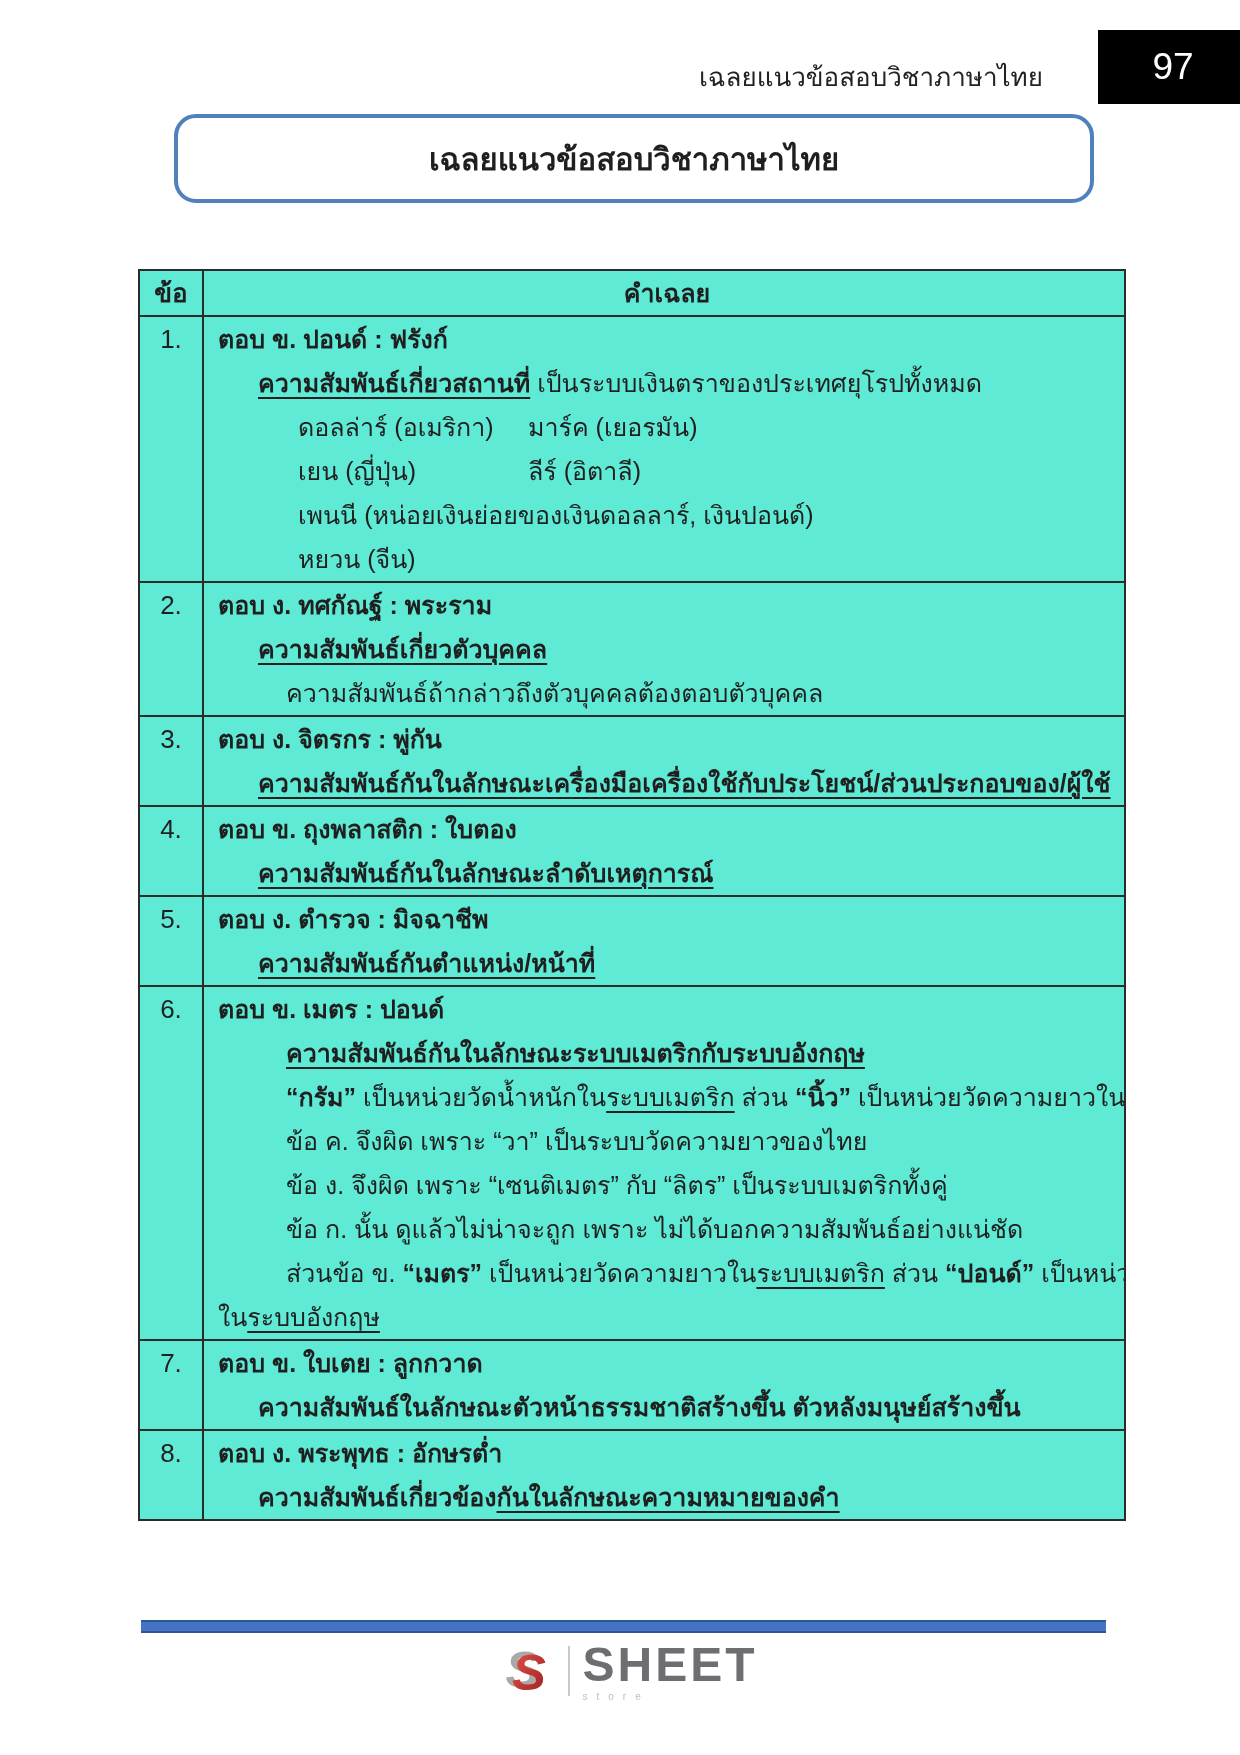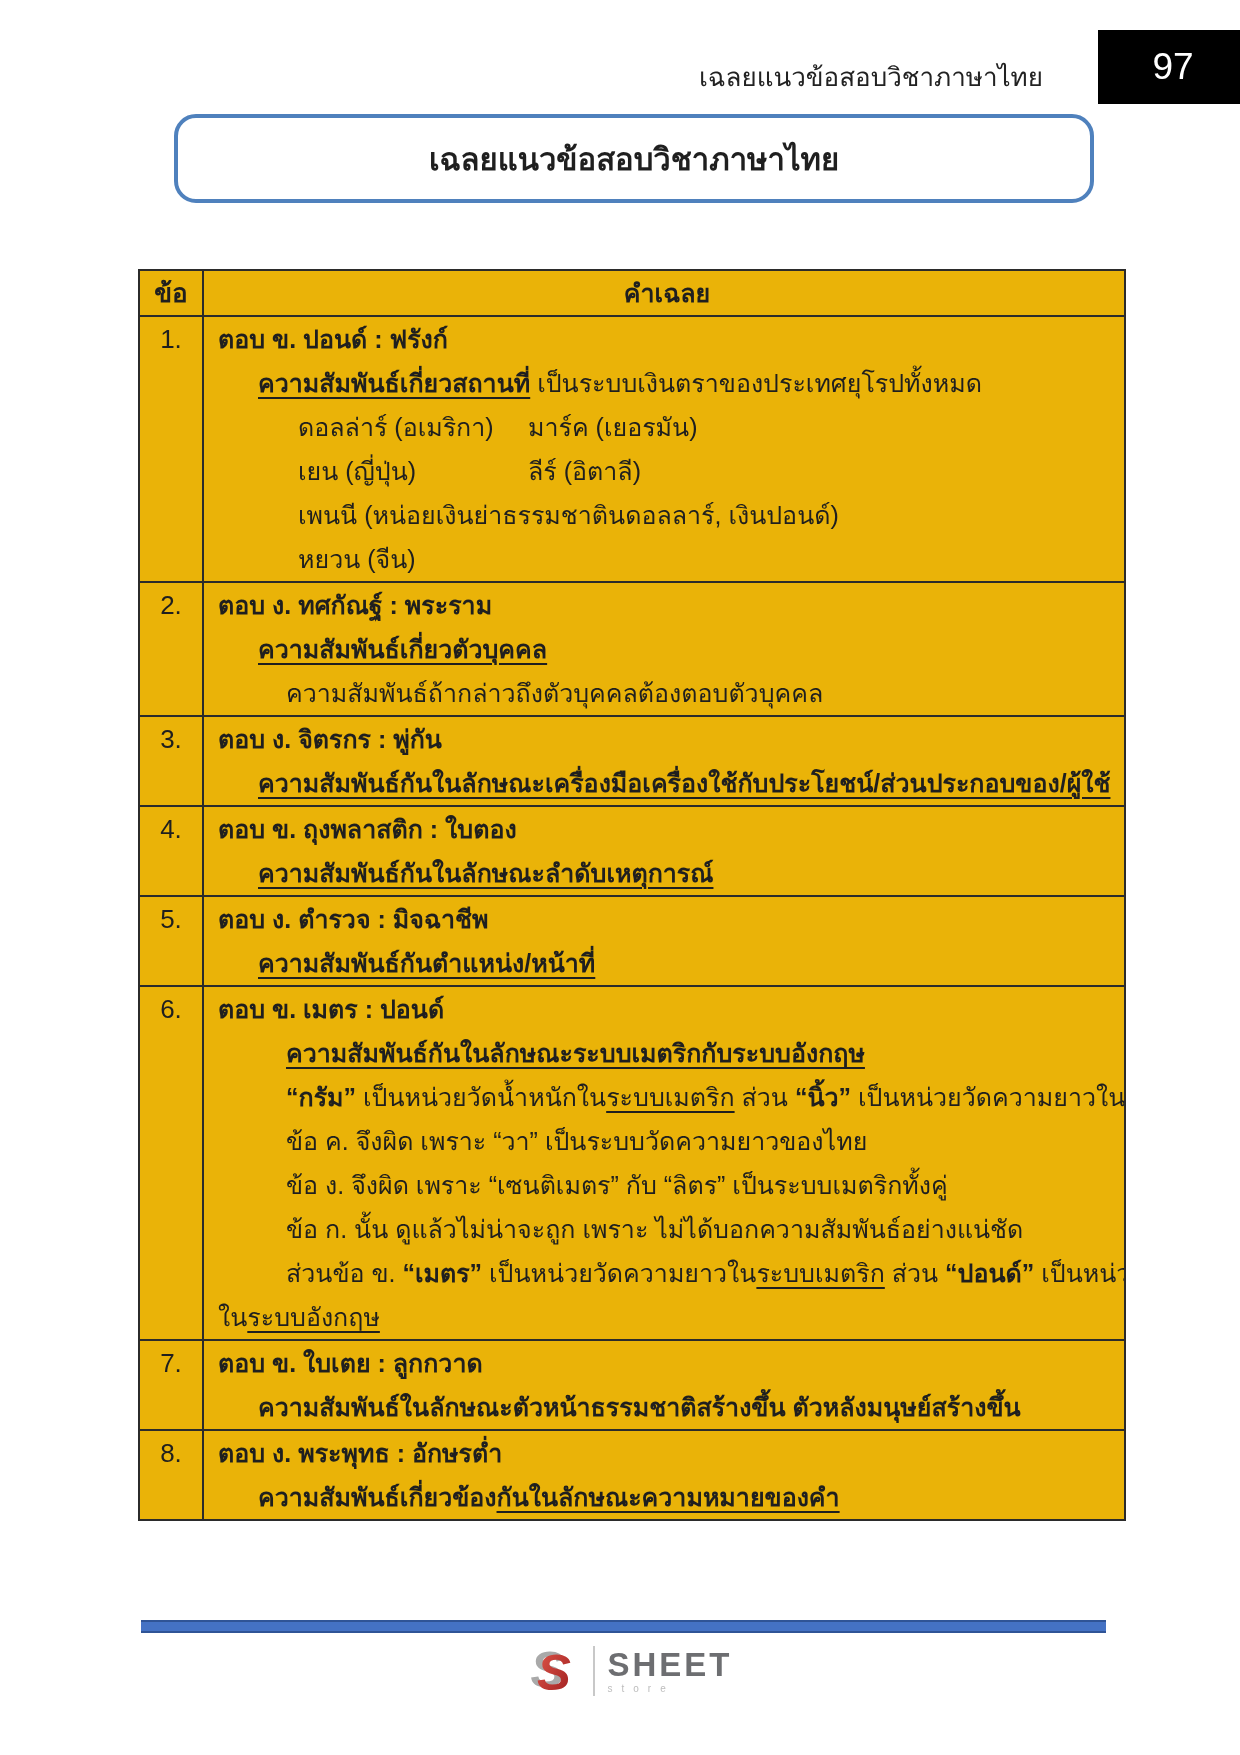--- a/index.html
+++ b/index.html
@@ -10,21 +10,21 @@
 
   .page-num-box { position:absolute; top:30px; left:1090px; width:150px; height:74px;
     background:var(--page-box-bg,#000); color:var(--page-box-text,#fff);
     display:flex; align-items:center; justify-content:center; font-size:37px; }
 
   .title-box { position:absolute; top:114px; left:166px; width:912px; height:81px;
     border:4px solid var(--accent-blue,#4f81bd); border-radius:22px; background:#fff;
     display:flex; align-items:center; justify-content:center; font-weight:bold; font-size:31px; }
 
   .answer-table { position:absolute; top:269px; left:130px; width:984px;
-    border:2px solid var(--border-dark,#2b2b2b); background:#eab308; }
+    border:2px solid var(--border-dark,#2b2b2b); background:#5eead4; }
   .t-head { display:flex; border-bottom:2px solid var(--border-dark,#2b2b2b); }
   .t-row  { display:flex; border-bottom:2px solid var(--border-dark,#2b2b2b); }
   #rows .t-row:last-child { border-bottom:none; }
   .t-no { flex:none; width:62px; border-right:2px solid var(--border-dark,#2b2b2b);
     text-align:center; font-size:26px; line-height:44px; }
   .t-ans { flex:1; min-width:0; padding:0 8px 0 14px; font-size:25px; overflow:hidden; }
   .t-head .t-no, .t-head .t-ans { font-weight:bold; line-height:44px; height:44px; }
   .t-head .t-ans { text-align:center; }
 
   .line { line-height:44px; white-space:nowrap; }
@@ -36,21 +36,21 @@
   .cc1 { display:inline-block; width:230px; }
 
   .blue-bar { position:absolute; top:1620px; left:133px; width:965px; height:9px;
     background:var(--bar-blue,#4472c4);
     border-top:2px solid var(--bar-border,#2f5496); border-bottom:2px solid var(--bar-border,#2f5496); }
 
   .footer-logo { position:absolute; top:1640px; left:0; width:1240px; height:62px;
     display:flex; align-items:center; justify-content:center; gap:12px; }
   .logo-divider { width:2px; height:50px; background:#c8c8c8; }
   .logo-text { display:flex; flex-direction:column; align-items:flex-start; }
-  .logo-brand { font-size:33px; font-weight:bold; color:var(--logo-gray,#6d6e71); letter-spacing:3px; line-height:1; }
+  .logo-brand { font-size:48px; font-weight:bold; color:var(--logo-gray,#6d6e71); letter-spacing:3px; line-height:1; }
   .logo-sub { font-size:10px; color:var(--logo-light,#bdbdbd); letter-spacing:9px; line-height:1; margin-top:3px; }
 </style>
 </head>
 <body>
 
 <div class="page">
 
   <div class="running-head">เฉลยแนวข้อสอบวิชาภาษาไทย</div>
 
   <div class="page-num-box">
@@ -67,21 +67,21 @@
       <div class="t-ans">คำเฉลย</div>
     </div>
     <div id="rows">
         <div class="t-row">
           <div class="t-no">1.</div>
           <div class="t-ans">
             <div class="line indent-0"><span class="seg b">ตอบ ข. ปอนด์  :  ฟรังก์</span></div>
             <div class="line indent-1"><span class="seg b u">ความสัมพันธ์เกี่ยวสถานที่</span><span class="seg"> เป็นระบบเงินตราของประเทศยุโรปทั้งหมด</span></div>
             <div class="line indent-3"><span class="seg cc1">ดอลล่าร์ (อเมริกา)</span><span class="seg">มาร์ค (เยอรมัน)</span></div>
             <div class="line indent-3"><span class="seg cc1">เยน (ญี่ปุ่น)</span><span class="seg">ลีร์ (อิตาลี)</span></div>
-            <div class="line indent-3"><span class="seg">เพนนี (หน่อยเงินย่าธรรมชาตินดอลลาร์, เงินปอนด์)</span></div>
+            <div class="line indent-3"><span class="seg">เพนนี (หน่อยเงินย่อยของเงินดอลลาร์, เงินปอนด์)</span></div>
             <div class="line indent-3"><span class="seg">หยวน (จีน)</span></div>
           </div>
         </div>
         <div class="t-row">
           <div class="t-no">2.</div>
           <div class="t-ans">
             <div class="line indent-0"><span class="seg b">ตอบ ง.  ทศกัณฐ์  :  พระราม</span></div>
             <div class="line indent-1"><span class="seg b u">ความสัมพันธ์เกี่ยวตัวบุคคล</span></div>
             <div class="line indent-2"><span class="seg">ความสัมพันธ์ถ้ากล่าวถึงตัวบุคคลต้องตอบตัวบุคคล</span></div>
           </div>

